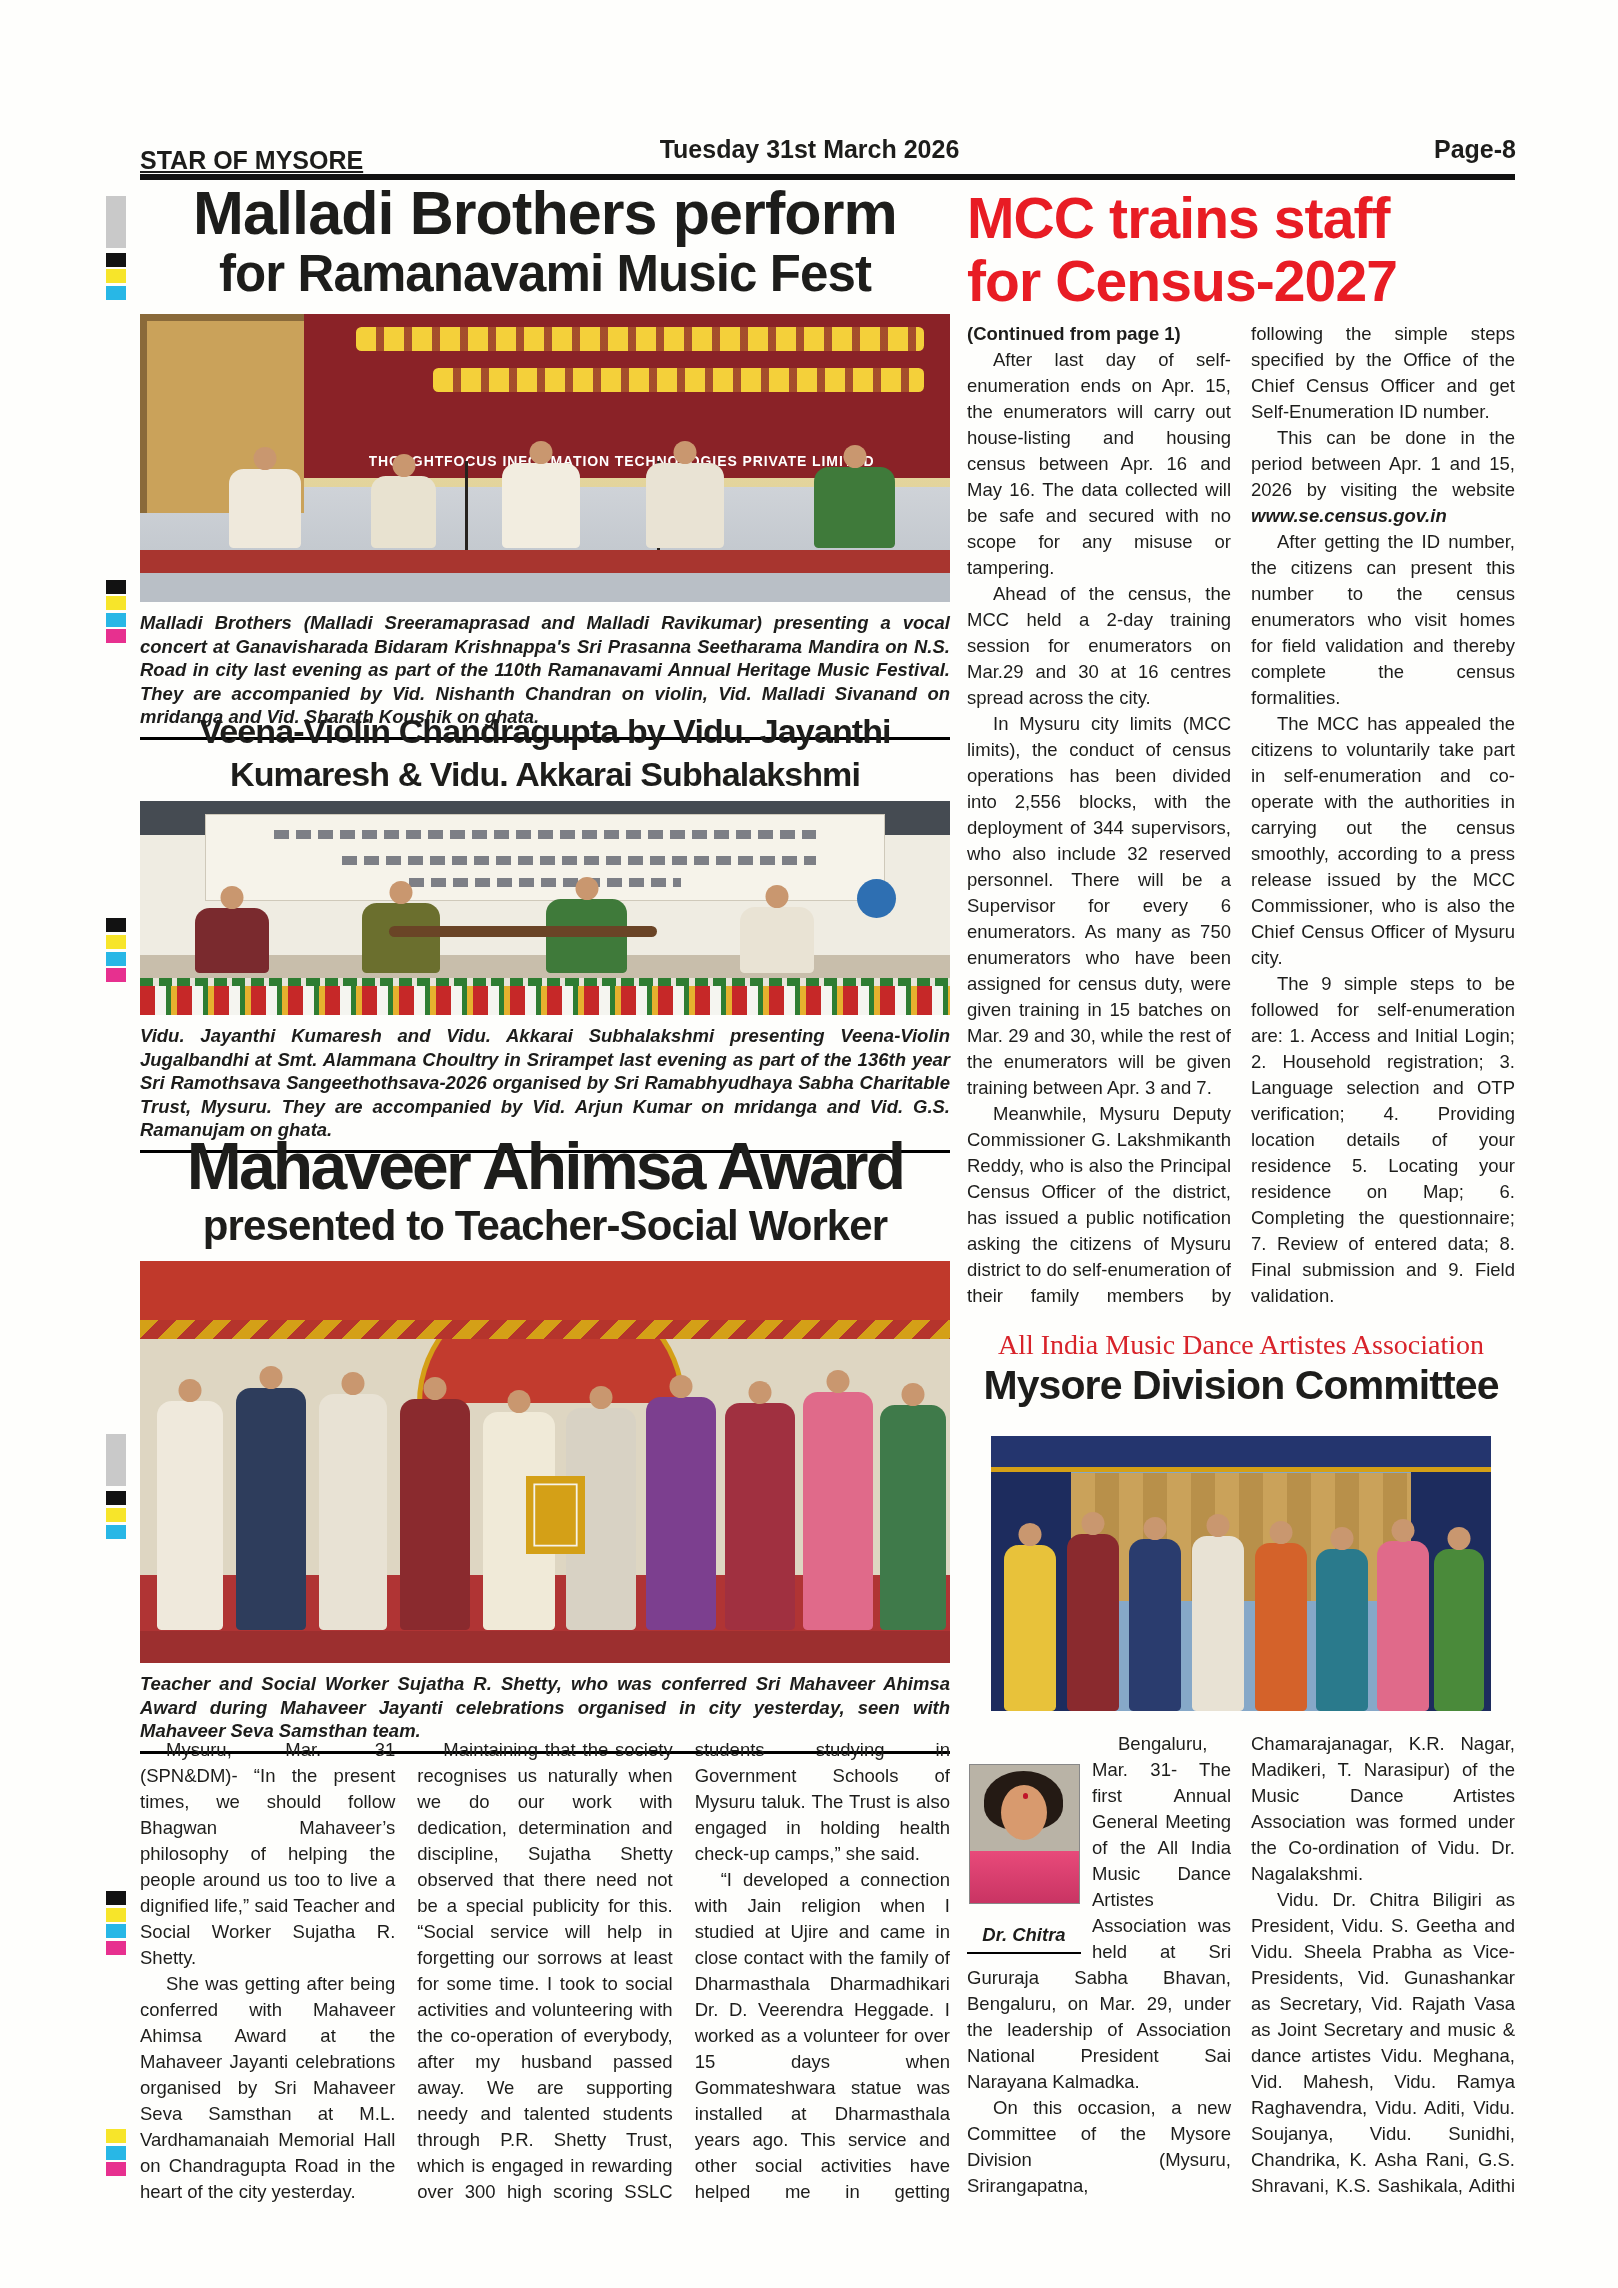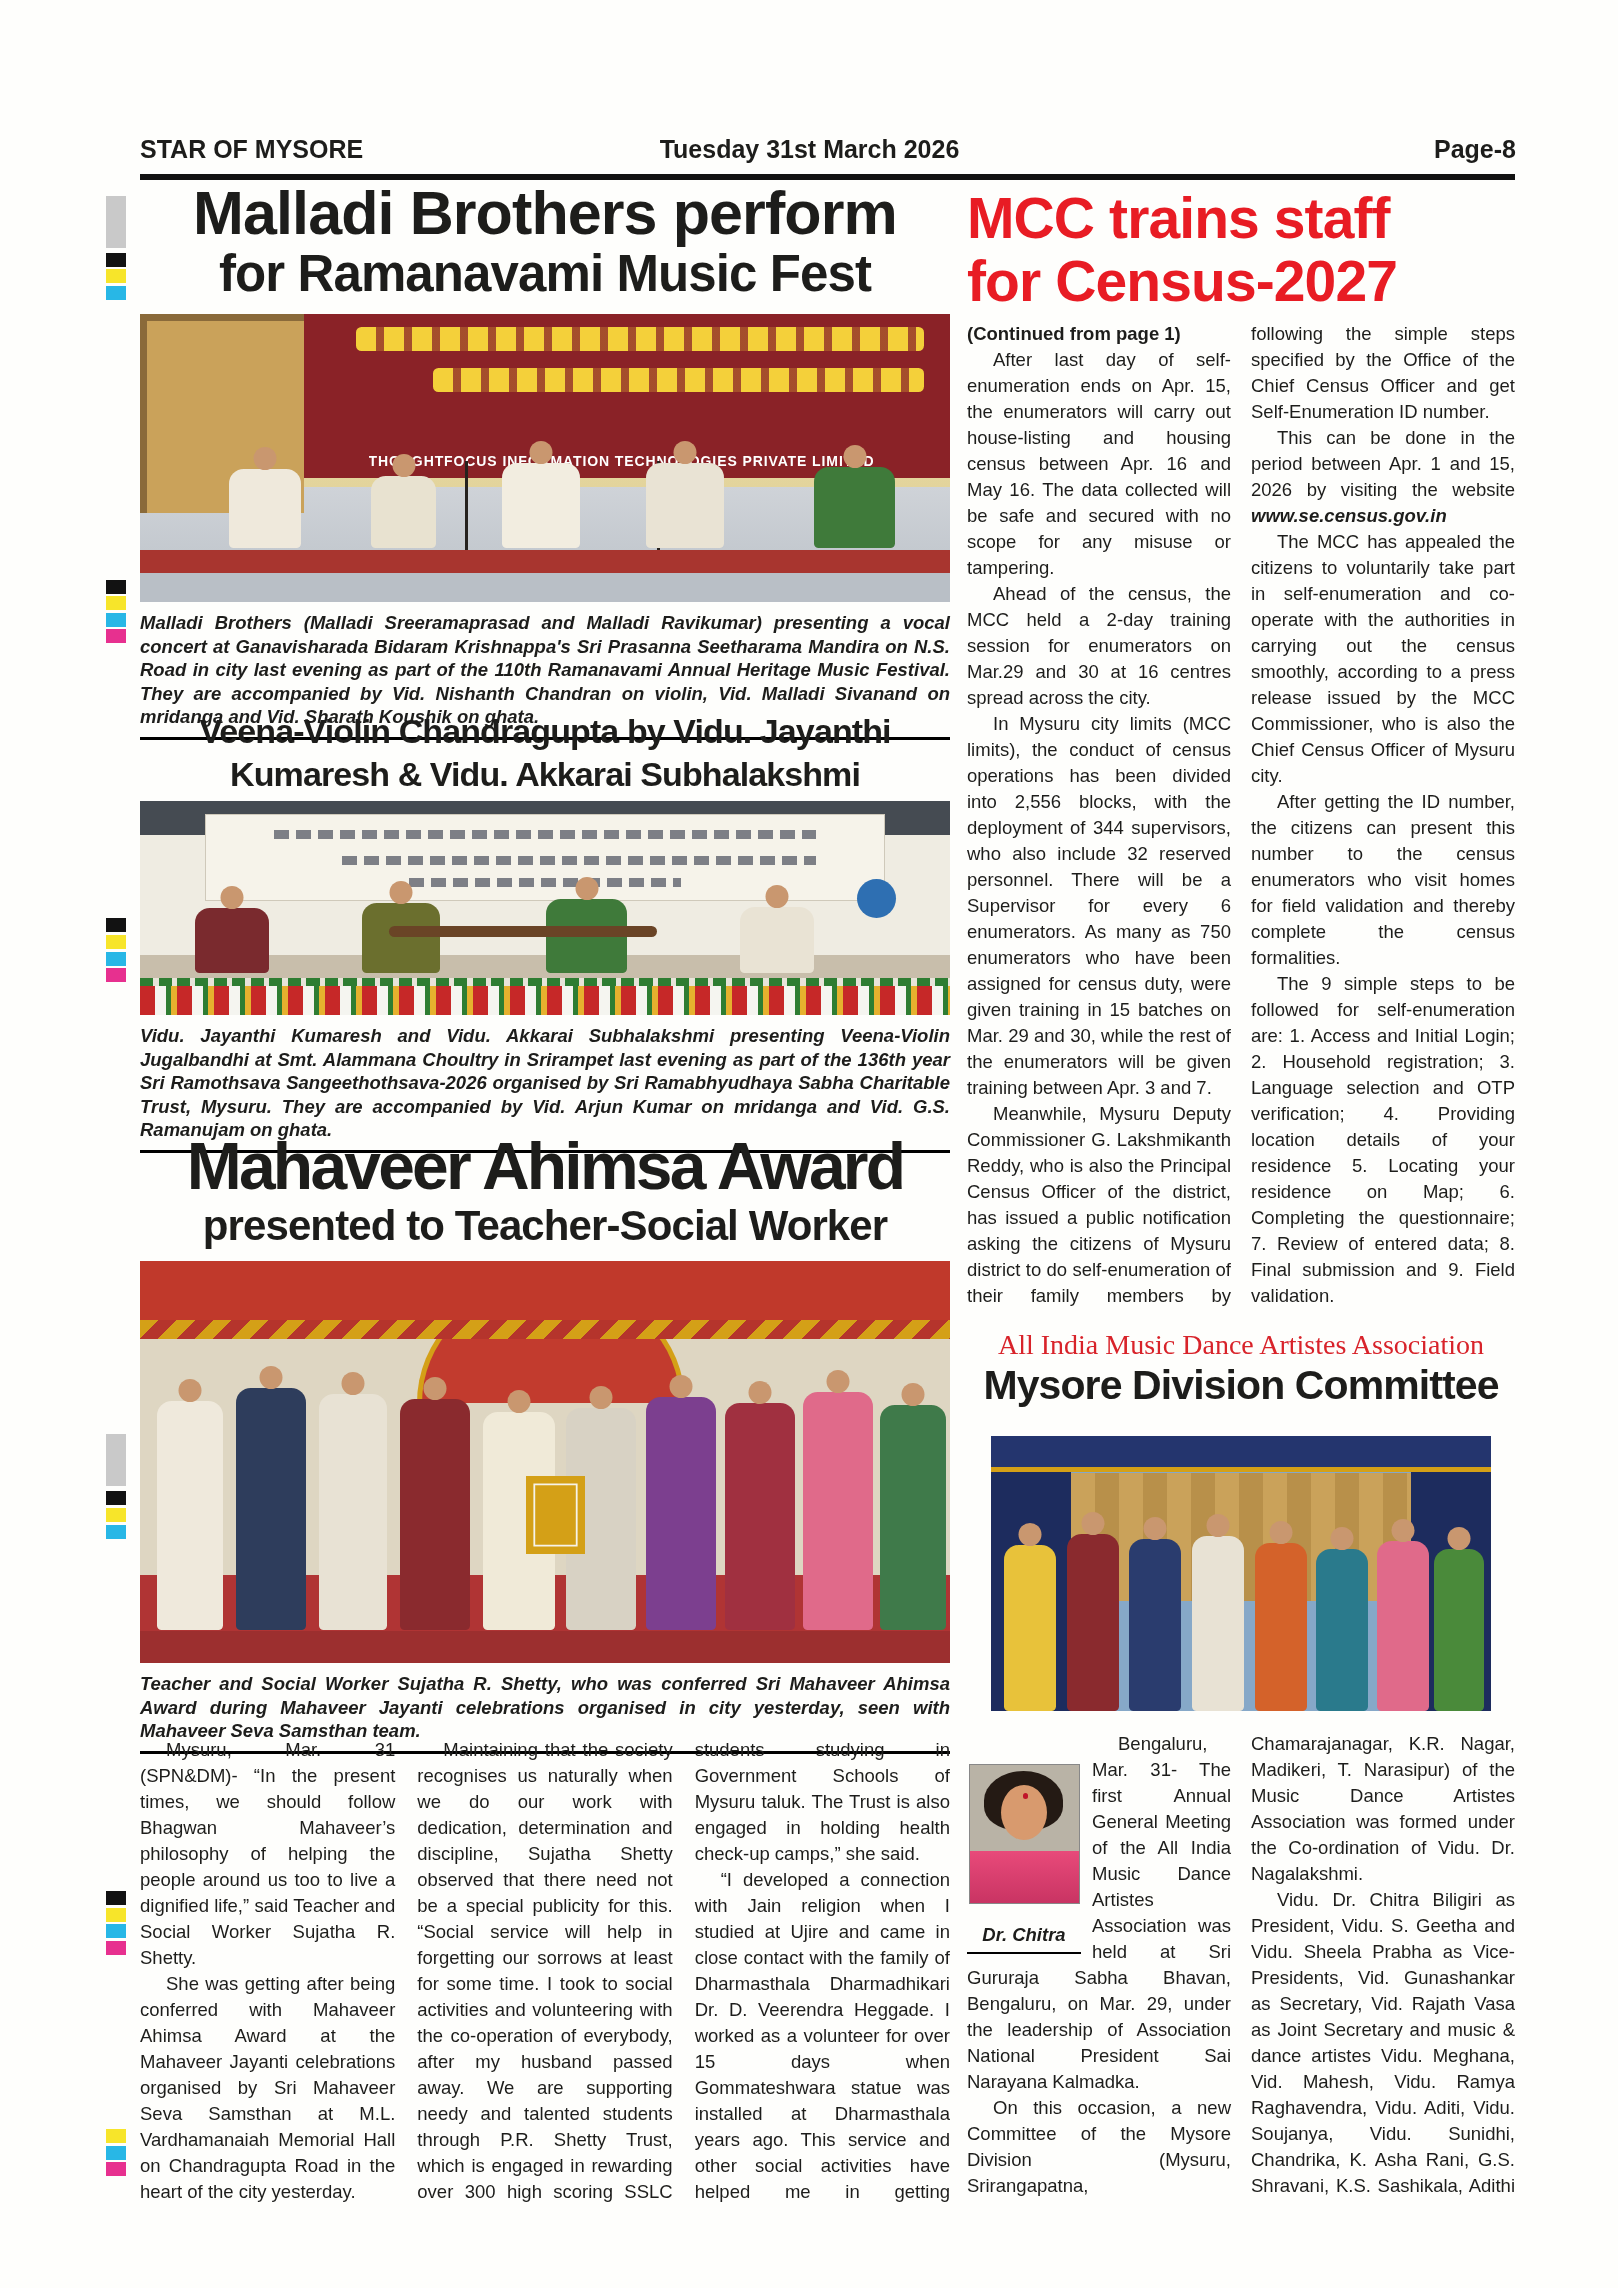--- a/index.html
+++ b/index.html
@@ -5,21 +5,21 @@
   html,body{margin:0;padding:0;background:#e8e8e8;}
   .page{position:relative;width:1619px;height:2289px;margin:0 auto;background:#fefefc;
         font-family:"Liberation Sans",sans-serif;color:#1d1d1b;overflow:hidden;}
 
   
   .reg{position:absolute;left:106px;width:20px;}
   .reg.bar{height:52px;}
   .reg.sq{height:14px;}
 
   
-  .masthead{position:absolute;left:140px;top:135px;font-size:25px;font-weight:bold;}
+  .masthead{position:absolute;left:140px;top:146px;font-size:25px;font-weight:bold;text-decoration:underline;}
   .issue-date{position:absolute;left:0;right:0;top:135px;text-align:center;font-size:25px;font-weight:bold;}
   .page-num{position:absolute;right:103px;top:135px;font-size:25px;font-weight:bold;}
   .header-rule{position:absolute;left:140px;top:174px;width:1375px;height:5.5px;background:#121212;}
 
   
   .leftcol{left:140px;width:810px;}
   .rightcol{left:967px;width:548px;}
   .abs{position:absolute;}
   .hl{font-weight:bold;text-align:center;letter-spacing:-0.9px;line-height:1.05;}
   .caption{font-weight:bold;font-style:italic;font-size:18.5px;line-height:23.5px;text-align:justify;
@@ -217,22 +217,22 @@
   <div class="abs rightcol mcc-h mcc-h1">MCC trains staff</div>
   <div class="abs rightcol mcc-h mcc-h2">for Census-2027</div>
 
   <div class="abs rightcol bodytext cols2 mcc-body">
     <p class="continued">(Continued from page 1)</p>
     <p>After last day of self-enumeration ends on Apr. 15, the enumerators will carry out house-listing and housing census between Apr. 16 and May 16. The data collected will be safe and secured with no scope for any misuse or tampering.</p>
     <p>Ahead of the census, the MCC held a 2-day training session for enumerators on Mar.29 and 30 at 16 centres spread across the city.</p>
     <p>In Mysuru city limits (MCC limits), the conduct of census operations  has been divided into 2,556 blocks, with the deployment of  344 supervisors, who also include 32 reserved personnel. There will be a Supervisor for every 6 enumerators. As many as 750 enumerators who have been assigned for census duty, were given training in 15 batches on Mar. 29 and 30, while the rest of the enumerators will be given training between  Apr. 3 and 7.</p>
     <p>Meanwhile, Mysuru Deputy Commissioner G. Lakshmikanth Reddy, who is also the Principal Census Officer of the district, has issued a public notification asking the citizens of Mysuru district to do self-enumeration of their family members by following the simple steps specified by the Office of the Chief Census Officer and get Self-Enumeration ID number.</p>
     <p><span>This can be done in the period between Apr. 1 and 15, 2026 by visiting the website </span><span class="web">www.se.census.gov.in</span></p>
+    <p>After getting the ID number, the citizens can present this number to the census enumerators who visit homes for field validation and thereby complete the census formalities.</p>
     <p>The MCC has appealed the citizens to voluntarily take part in self-enumeration and co-operate with the authorities in carrying out the census smoothly, according to a press release issued by the MCC Commissioner, who is also the Chief Census Officer of Mysuru city.</p>
-    <p>After getting the ID number, the citizens can present this number to the census enumerators who visit homes for field validation and thereby complete the census formalities.</p>
     <p>The 9 simple steps to be followed for self-enumeration are: 1. Access and Initial Login; 2. Household registration; 3. Language selection and OTP verification; 4. Providing location details of your residence 5. Locating your residence on Map; 6. Completing the questionnaire; 7. Review of entered data; 8. Final submission and 9. Field validation.</p>
   </div>
 
   <div class="abs rightcol kicker">All India Music Dance Artistes Association</div>
   <div class="abs rightcol hl division-h">Mysore Division Committee</div>
 
   <div class="photo photo4">
     <div class="p4-bg"></div>
     <div class="p4-gold"></div>
     <div class="p4-drape"></div>

